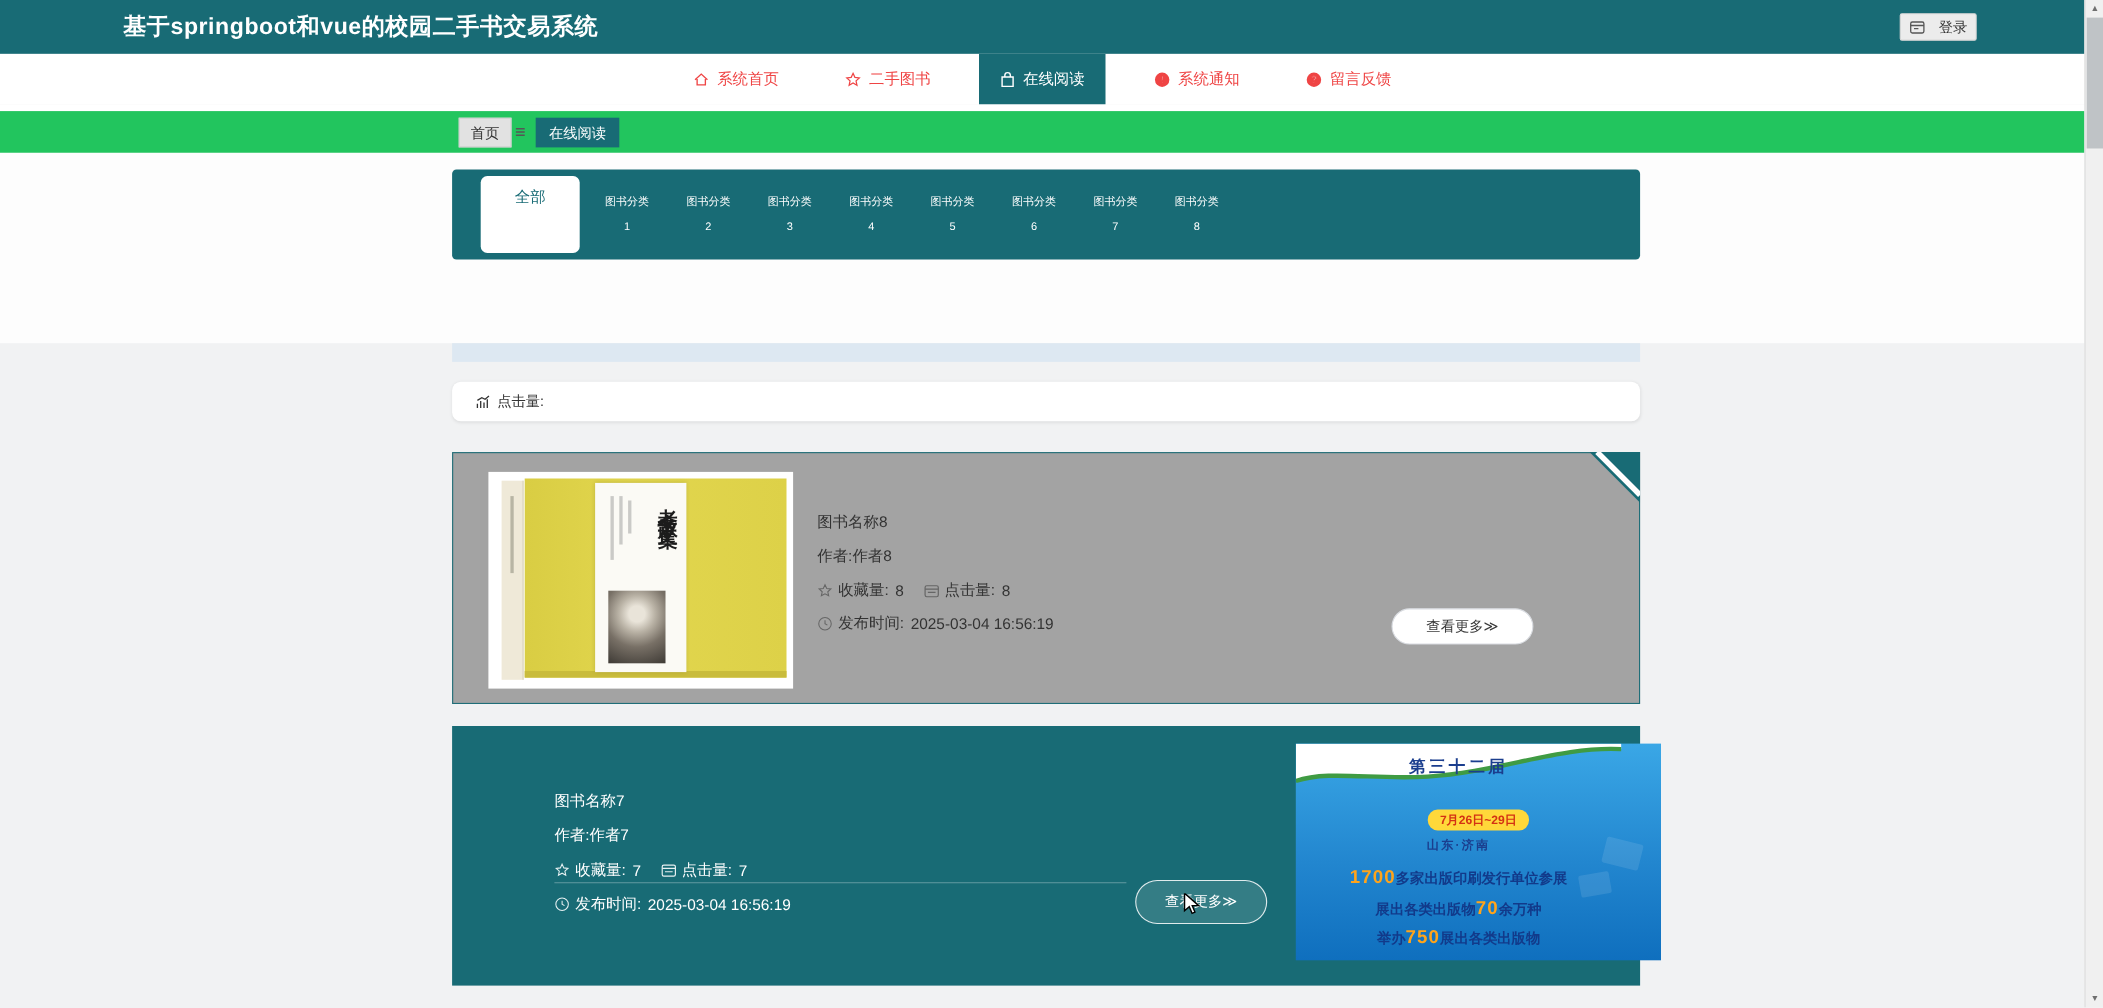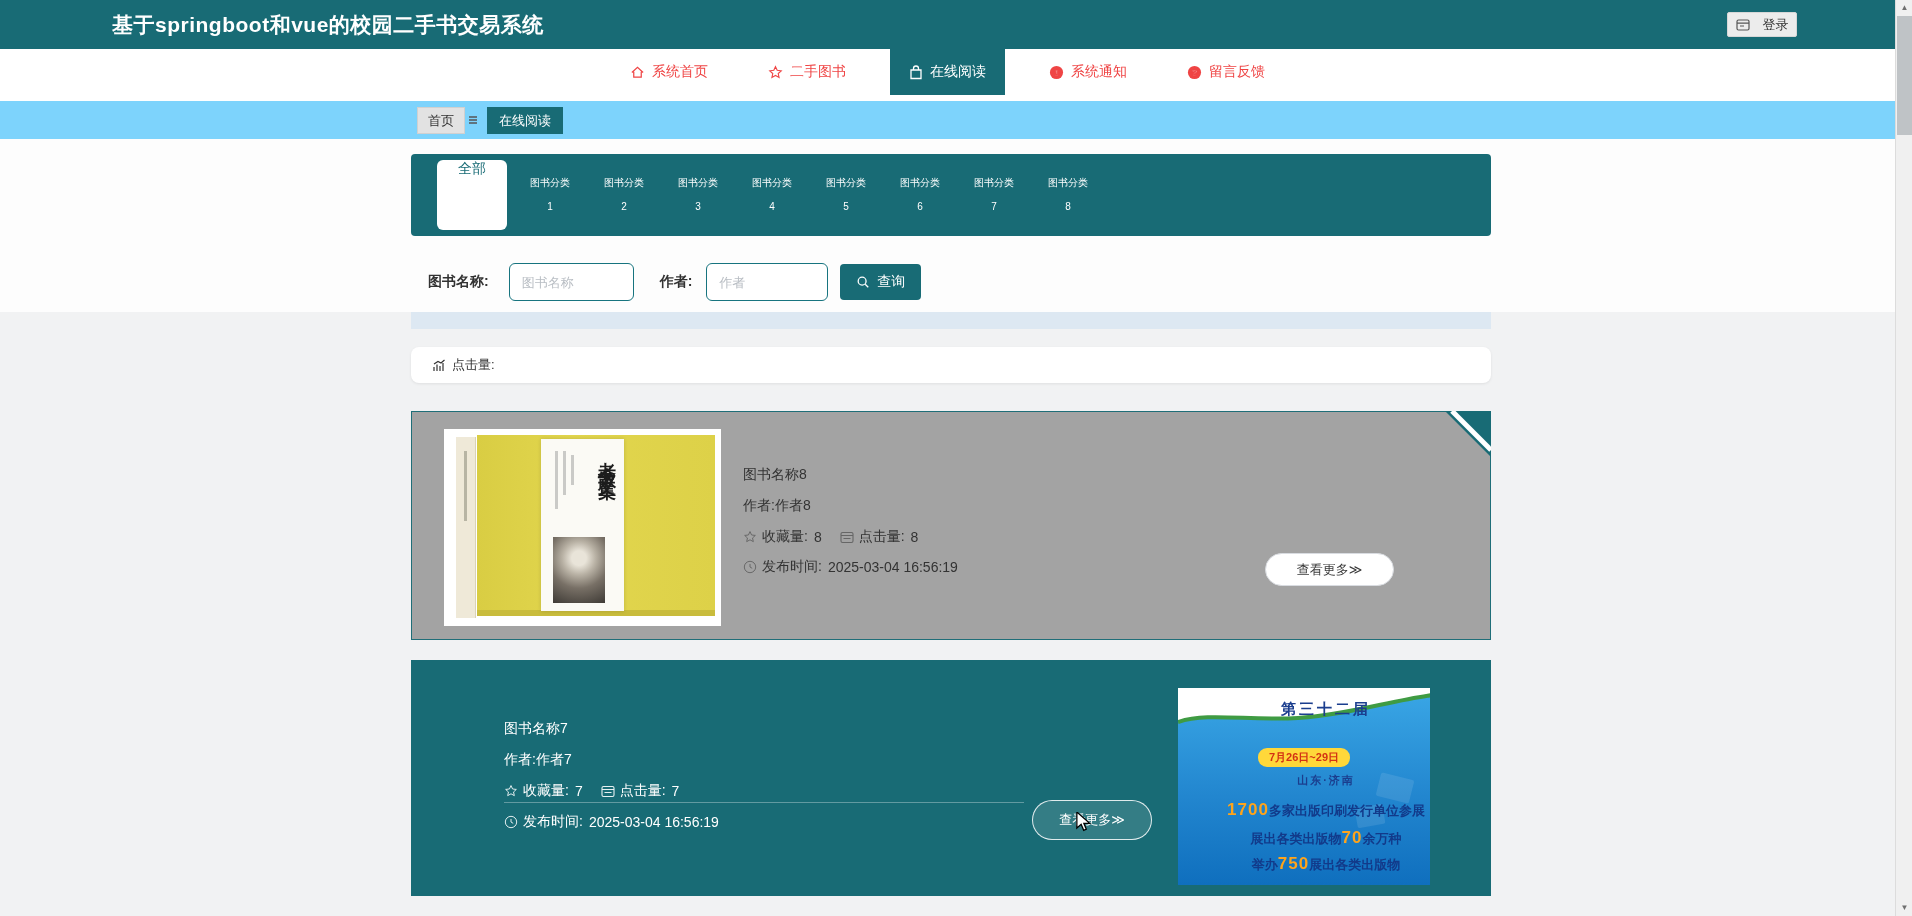--- a/index.html
+++ b/index.html
@@ -14,31 +14,31 @@
   .ic { flex:0 0 auto; }
 
   
   .mainnav { position:absolute; left:0; top:49px; width:1895px; height:46px; background:#ffffff; display:flex; justify-content:center; align-items:stretch; gap:28px; }
   .nav-item { display:flex; align-items:center; gap:7px; padding:0 16px; font-size:14px; color:#ef4444; cursor:pointer; }
   .nav-item.active { background:#186b75; color:#ffffff; padding:0 19px; }
   .nav-item svg { stroke:currentColor; }
 
   
   .nav-gap { position:absolute; left:0; top:95px; width:1895px; height:6px; background:#ffffff; }
-  .breadcrumb-bar { position:absolute; left:0; top:101px; width:1895px; height:38px; background:#7dd3fc; }
+  .breadcrumb-bar { position:absolute; left:0; top:101px; width:1895px; height:38px; background:#22c55e; }
   .bc-home { position:absolute; left:417px; top:6px; height:27px; padding:0 10px; background:#e2e2e2; border:1px solid #d0d0d0; color:#333; font-size:13px; cursor:pointer; font-family:inherit; }
   .bc-sep { position:absolute; left:465px; top:11px; width:16px; height:16px; color:#555; }
   .bc-current { position:absolute; left:487px; top:6px; height:27px; padding:0 12px; background:#186b75; border:none; color:#fff; font-size:13px; cursor:pointer; font-family:inherit; }
 
   
   .content { position:absolute; left:0; top:139px; width:1895px; height:777px; background:#f1f2f3; }
   .white-top { position:absolute; left:0; top:0; width:1895px; height:173px; background:#fdfdfd; }
 
   .category-block { position:absolute; left:411px; top:15px; width:1080px; height:82px; background:#186b75; border-radius:4px; display:flex; align-items:flex-start; padding-left:26px; gap:12px; }
-  .cat-all { width:70px; height:70px; margin-top:6px; background:#ffffff; border-radius:6px; color:#186b75; font-size:14px; text-align:center; padding-top:0; cursor:pointer; }
+  .cat-all { width:90px; height:70px; margin-top:6px; background:#ffffff; border-radius:6px; color:#186b75; font-size:14px; text-align:center; padding-top:11px; cursor:pointer; }
   .cat-item { width:62px; margin-top:6px; color:#ffffff; font-size:10px; text-align:center; padding-top:16px; cursor:pointer; display:flex; flex-direction:column; gap:11px; }
 
   .search-row { position:absolute; left:411px; top:123px; width:1080px; height:40px; display:flex; align-items:center; padding-left:17px; }
   .s-label { font-size:14px; color:#333; font-weight:700; }
   .s-input { height:38px; border:1px solid #17747f; border-radius:6px; padding:0 12px; font-size:13px; color:#333; background:#fff; outline:none; font-family:inherit; }
   .s-input::placeholder { color:#b9bec4; }
   #book-name-input { width:125px; margin-left:20px; }
   #author-label { margin-left:26px; }
   #author-input { width:122px; margin-left:14px; }
   .query-btn { margin-left:12px; height:36px; padding:0 16px; background:#186b75; border:none; border-radius:4px; color:#fff; font-size:14px; display:flex; align-items:center; gap:7px; cursor:pointer; font-family:inherit; }
@@ -73,21 +73,21 @@
   .more-btn1 { position:absolute; left:853px; top:141px; width:129px; height:33px; background:#ffffff; border:1px solid #d9dce1; border-radius:17px; font-size:13px; color:#3a3a3a; cursor:pointer; font-family:inherit; }
 
   
   .card2 { top:521px; height:236px; background:#186b75; color:#ffffff; }
   .info2 { position:absolute; left:93px; top:0; color:#ffffff; }
   .r-title2 { top:60px; } .r-author2 { top:91px; } .r-stats2 { top:122px; } .r-time2 { top:153px; }
   .card2 .stats-ic { color:#e7f1f2; }
   .divider2 { position:absolute; left:93px; top:142px; width:520px; border-top:1px solid rgba(255,255,255,.32); }
   .more-btn2 { position:absolute; left:621px; top:140px; width:120px; height:40px; background:rgba(255,255,255,.12); border:1px solid rgba(255,255,255,.85); border-radius:20px; font-size:13px; color:#ffffff; cursor:pointer; font-family:inherit; }
 
-  .poster { position:absolute; left:767px; top:28px; width:252px; height:197px; background:linear-gradient(180deg,#3aa7e6 0%,#2286cf 55%,#0f6fbe 100%); overflow:hidden; }
+  .poster { position:absolute; left:767px; top:16px; width:332px; height:197px; background:linear-gradient(180deg,#3aa7e6 0%,#2286cf 55%,#0f6fbe 100%); overflow:hidden; }
   .poster-wave { position:absolute; left:0; top:0; }
   .p-line { position:absolute; left:0; width:296px; text-align:center; color:#1b3e8e; font-weight:700; }
   .p-t1 { top:12px; font-size:15px; letter-spacing:3px; }
   .p-t2 { top:32px; font-size:19px; letter-spacing:1px; }
   .p-badge { position:absolute; left:50%; transform:translateX(-50%); top:60px; background:#ffd83a; border-radius:9px; padding:2px 11px; font-size:11px; font-weight:700; color:#d43113; white-space:nowrap; }
   .p-loc { top:85px; font-size:11px; letter-spacing:2px; }
   .p-stat { position:absolute; left:0; width:296px; text-align:center; color:#123a8a; font-weight:700; font-size:13px; }
   .p-s1 { top:112px; } .p-s2 { top:140px; } .p-s3 { top:166px; }
   .p-num { color:#ffa41b; font-size:17px; letter-spacing:1px; }
   .p-deco { position:absolute; background:rgba(255,255,255,.10); border-radius:2px; }
@@ -197,33 +197,20 @@
       <div class="cat-item">
           <span>图书分类</span>
           <span>7</span>
         </div>
       <div class="cat-item">
           <span>图书分类</span>
           <span>8</span>
         </div>
     </div>
 
-    <div class="search-row">
-      <span class="s-label">图书名称:</span>
-      <input class="s-input" id="book-name-input" placeholder="图书名称" style="">
-      <span class="s-label" id="author-label">作者:</span>
-      <input class="s-input" id="author-input" placeholder="作者" style="">
-      <button class="query-btn">
-        <svg width="14" height="14" viewBox="0 0 16 16" fill="none" stroke="#ffffff" stroke-width="1.5">
-            <circle cx="7" cy="7" r="4.5"></circle>
-            <path d="M10.5 10.5 L14 14"></path>
-          </svg>
-        <span>查询</span>
-      </button>
-    </div>
 
     <div class="blue-strip"></div>
 
     <div class="sort-bar">
       <svg width="14" height="13" viewBox="0 0 14 13" stroke="#333" stroke-width="1.2" fill="none">
           <path d="M2 12 V8 M5 12 V5.5 M8 12 V7 M11 12 V4"></path>
           <path d="M2 5 L6 2.5 L9 4 L12.5 1"></path>
         </svg>
       <span>点击量:</span>
     </div>

